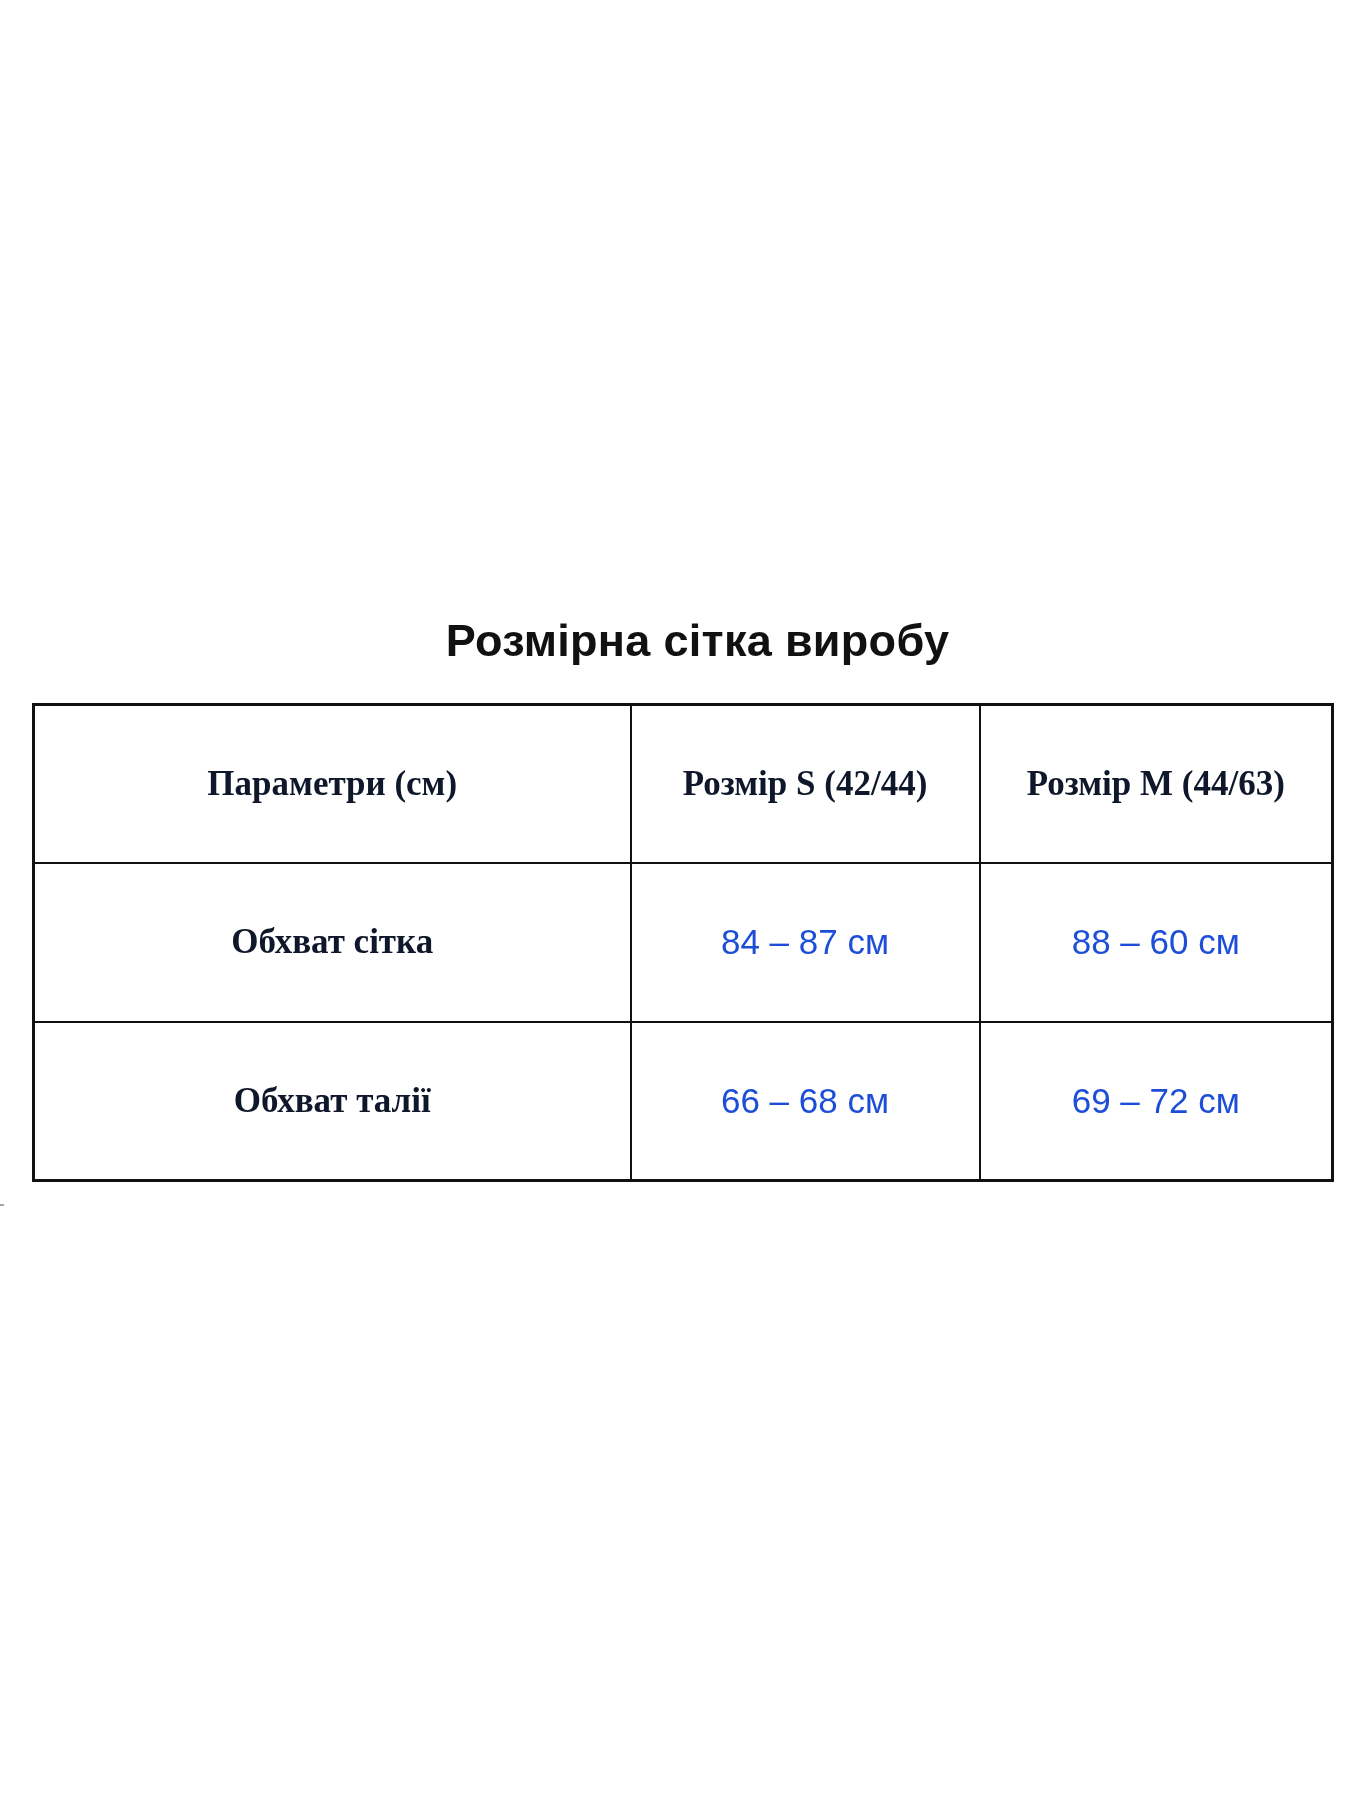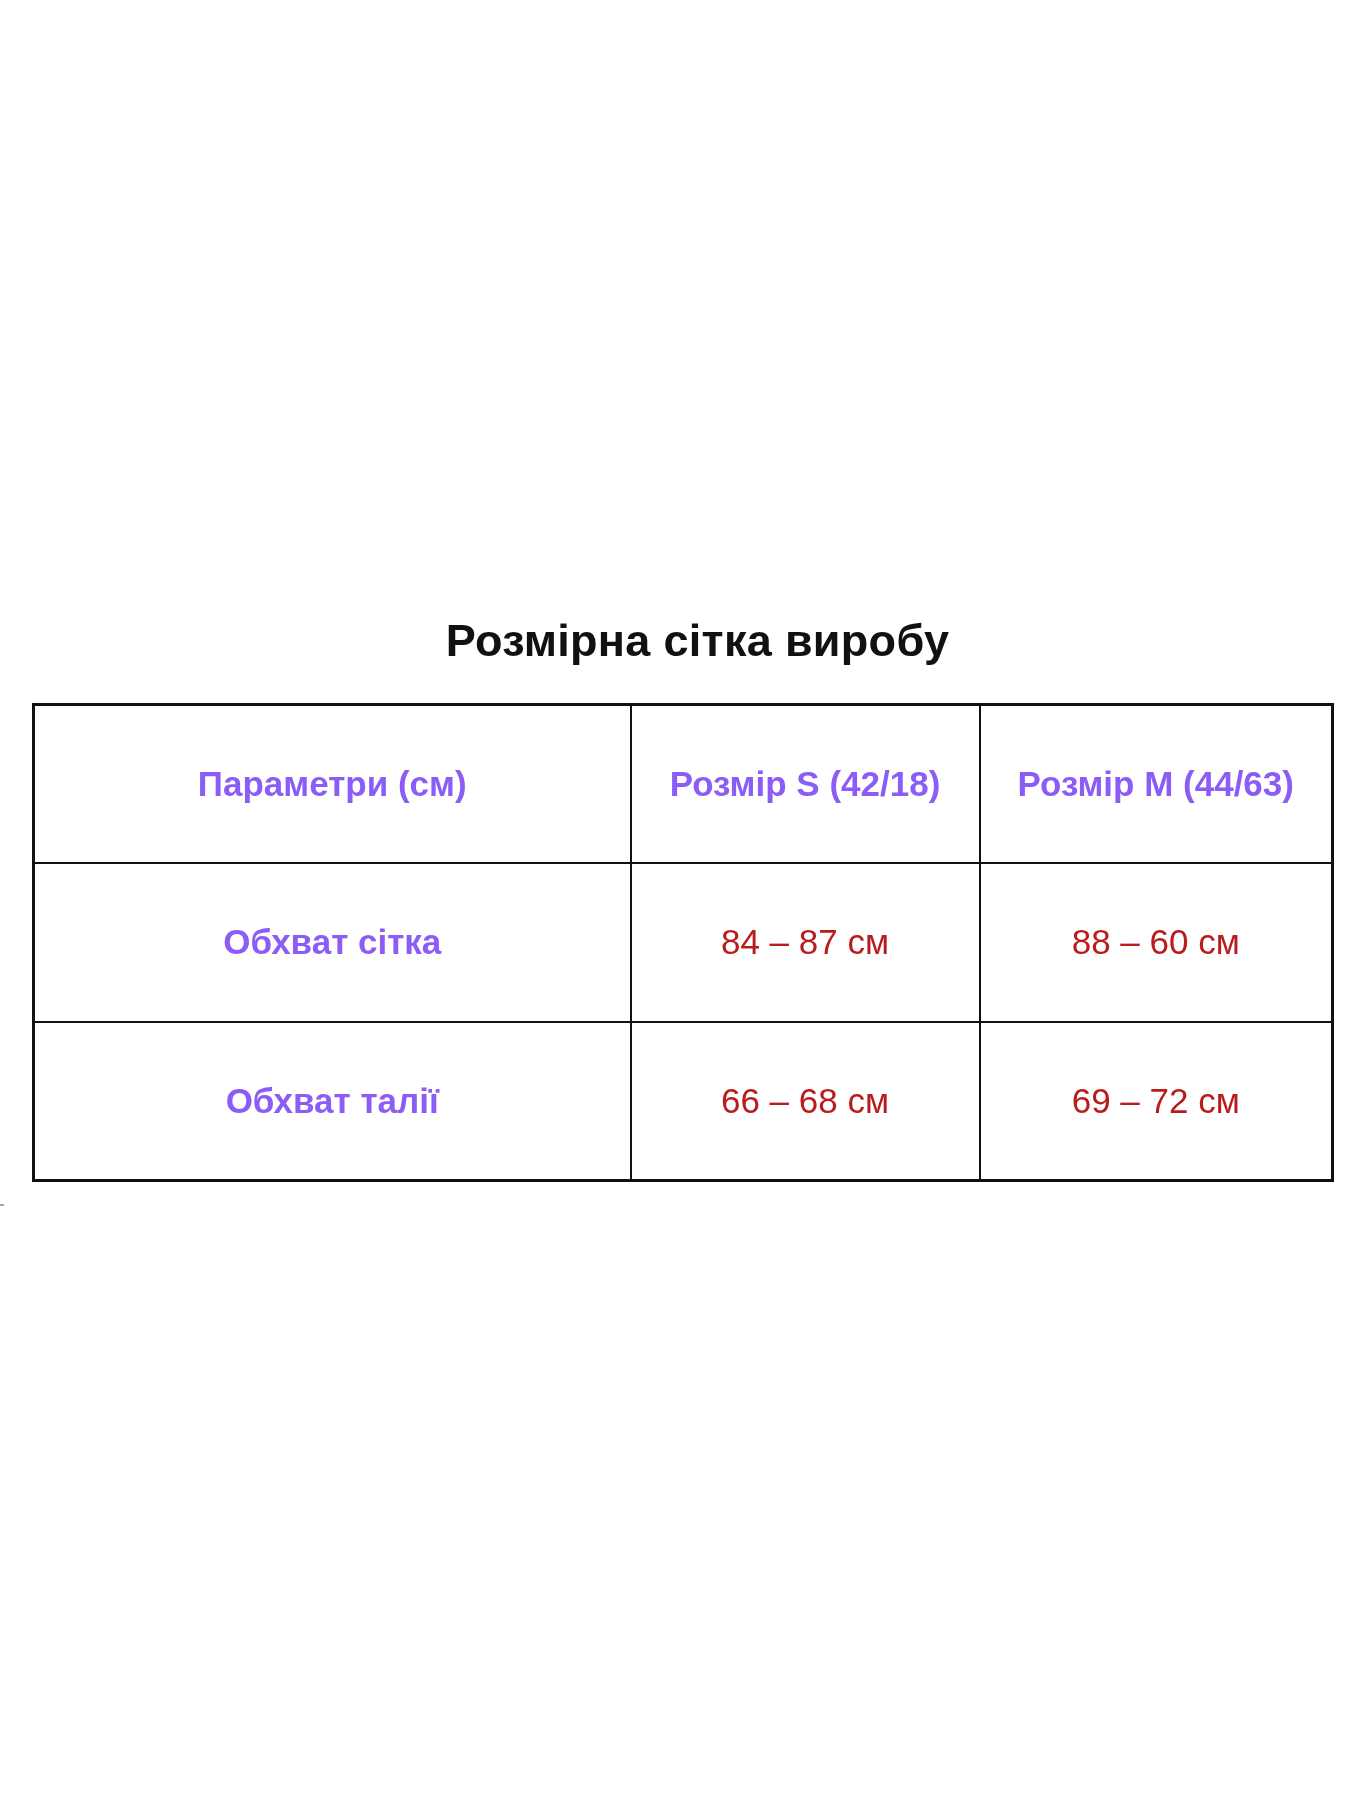--- a/index.html
+++ b/index.html
@@ -1,40 +1,40 @@
 <!DOCTYPE html>
 <html><head>
 <meta charset="utf-8">
 <style>
   html, body { margin:0; padding:0; background:#ffffff; }
   body { width:1350px; height:1800px; position:relative; overflow:hidden; font-family:"Liberation Sans", sans-serif; color:#1a1a1a; }
   .title { position:absolute; left:0; width:1395px; top:615px; text-align:center; font-weight:bold; font-size:45px; letter-spacing:0.3px; color:#111; }
   table.grid { position:absolute; left:32px; top:703px; width:1299px; height:479px; border-collapse:collapse; border:3px solid #111; table-layout:fixed; }
-  table.grid td { border:2px solid #111; text-align:center; vertical-align:middle; font-size:35px; height:93px; padding:0; color:#b91c1c; }
-  table.grid td.bold { font-weight:bold; color:#8b5cf6; }
+  table.grid td { border:2px solid #111; text-align:center; vertical-align:middle; font-size:35px; height:93px; padding:0; color:#1d4ed8; }
+  table.grid td.bold { font-weight:bold; color:#0f172a;font-family:Liberation Serif, serif; }
   col.c1 { width:597px; }
   col.c2 { width:349px; }
   col.c3 { width:353px; }
   .tick { position:absolute; left:0; top:1204px; width:4px; height:2px; background:#9aa; }
 </style>
 </head>
 <body>
 
 <div class="title">Розмірна сітка виробу</div>
 
 <table class="grid">
   <colgroup>
       <col class="c1">
       <col class="c2">
       <col class="c3">
     </colgroup>
   <tbody>
       <tr>
     <td class="bold">Параметри (см)</td>
-    <td class="bold">Розмір S (42/18)</td>
+    <td class="bold">Розмір S (42/44)</td>
     <td class="bold">Розмір M (44/63)</td>
   </tr>
   <tr>
     <td class="bold">Обхват сітка</td>
     <td>84 – 87 см</td>
     <td>88 – 60 см</td>
   </tr>
   <tr>
     <td class="bold">Обхват талії</td>
     <td>66 – 68 см</td>

